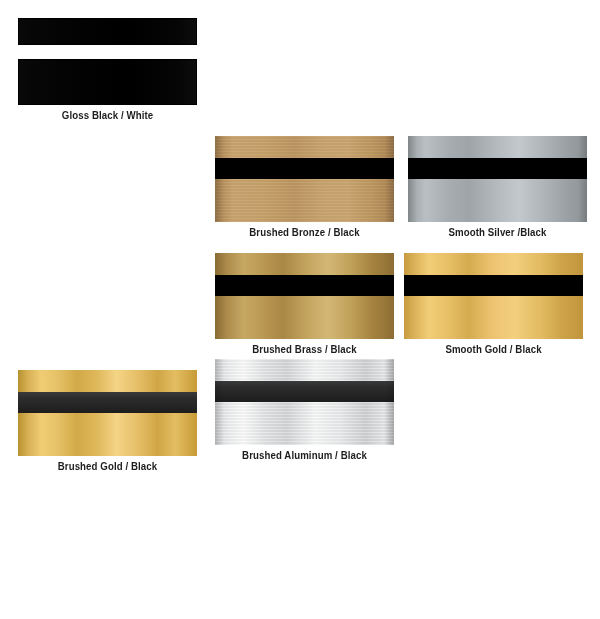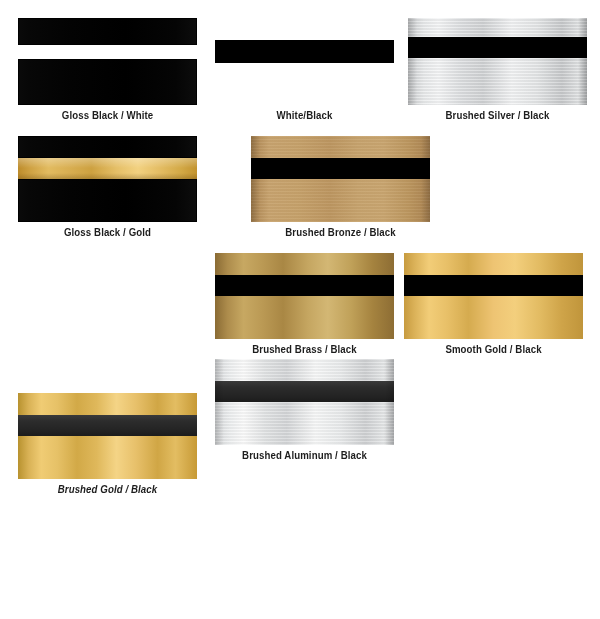--- a/index.html
+++ b/index.html
@@ -207,82 +207,63 @@
 
   <div class="swatch-cell" style="left:18px; top:18px;">
     <div class="swatch-art">
       <div class="band m-gloss-black" style="height:27px;"></div>
       <div class="band gap" style="height:14px;"></div>
       <div class="band m-gloss-black" style="height:46px;"></div>
     </div>
     <div class="swatch-label">Gloss Black / White</div>
   </div>
 
-  <div class="swatch-cell" style="left:215px; top:18px;">
-    <div class="swatch-art">
-      <div class="band m-white" style="height:22px;"></div>
-      <div class="band m-black-pure" style="height:23px;"></div>
-      <div class="band m-white" style="height:42px;"></div>
-    </div>
-    <div class="swatch-label">White/Black</div>
-  </div>
-
-  <div class="swatch-cell" style="left:408px; top:18px;">
-    <div class="swatch-art">
-      <div class="band m-brushed-silver" style="height:19px;"></div>
-      <div class="band m-black-pure" style="height:21px;"></div>
-      <div class="band m-brushed-silver" style="height:47px;"></div>
-      <div class="edge-shade"></div>
-    </div>
-    <div class="swatch-label">Brushed Silver / Black</div>
-  </div>
-
-  <div class="swatch-cell" style="left:18px; top:136px;">
-    <div class="swatch-art">
-      <div class="band m-gloss-black" style="height:22px;"></div>
-      <div class="band m-gold-stripe-inner" style="height:21px; position:relative;">
-        <div class="gold-gloss-overlay"></div>
-        <div class="gold-shadow-overlay"></div>
-      </div>
-      <div class="band m-gloss-black" style="height:43px;"></div>
-    </div>
-    <div class="swatch-label">Gloss Black / Gold</div>
-  </div>
-
-  <div class="swatch-cell" style="left:215px; top:136px;margin-left:36px;">
+
+
+
+  <div class="swatch-cell" style="left:215px; top:136px;">
     <div class="swatch-art">
       <div class="band m-brushed-bronze" style="height:22px;"></div>
       <div class="band m-black-pure" style="height:21px;"></div>
       <div class="band m-brushed-bronze" style="height:43px;"></div>
       <div class="edge-shade"></div>
     </div>
     <div class="swatch-label">Brushed Bronze / Black</div>
   </div>
 
+  <div class="swatch-cell" style="left:408px; top:136px;">
+    <div class="swatch-art">
+      <div class="band m-smooth-silver" style="height:22px;"></div>
+      <div class="band m-black-pure" style="height:21px;"></div>
+      <div class="band m-smooth-silver" style="height:43px;"></div>
+      <div class="edge-shade"></div>
+    </div>
+    <div class="swatch-label">Smooth Silver /Black</div>
+  </div>
 
 
   <div class="swatch-cell" style="left:215px; top:253px;">
     <div class="swatch-art">
       <div class="band m-brushed-brass" style="height:22px;"></div>
       <div class="band m-black-pure" style="height:21px;"></div>
       <div class="band m-brushed-brass" style="height:43px;"></div>
     </div>
     <div class="swatch-label">Brushed Brass / Black</div>
   </div>
 
   <div class="swatch-cell" style="left:404px; top:253px;">
     <div class="swatch-art">
       <div class="band m-smooth-gold" style="height:22px;"></div>
       <div class="band m-black-pure" style="height:21px;"></div>
       <div class="band m-smooth-gold" style="height:43px;"></div>
     </div>
     <div class="swatch-label">Smooth Gold / Black</div>
   </div>
 
-  <div class="swatch-cell" style="left:18px; top:393px;font-style:italic;">
+  <div class="swatch-cell" style="left:18px; top:370px;">
     <div class="swatch-art">
       <div class="band m-brushed-gold" style="height:22px;"></div>
       <div class="band m-dark-bar" style="height:21px;"></div>
       <div class="band m-brushed-gold" style="height:43px;"></div>
     </div>
     <div class="swatch-label">Brushed Gold / Black</div>
   </div>
 
   <div class="swatch-cell" style="left:215px; top:359px;">
     <div class="swatch-art">

